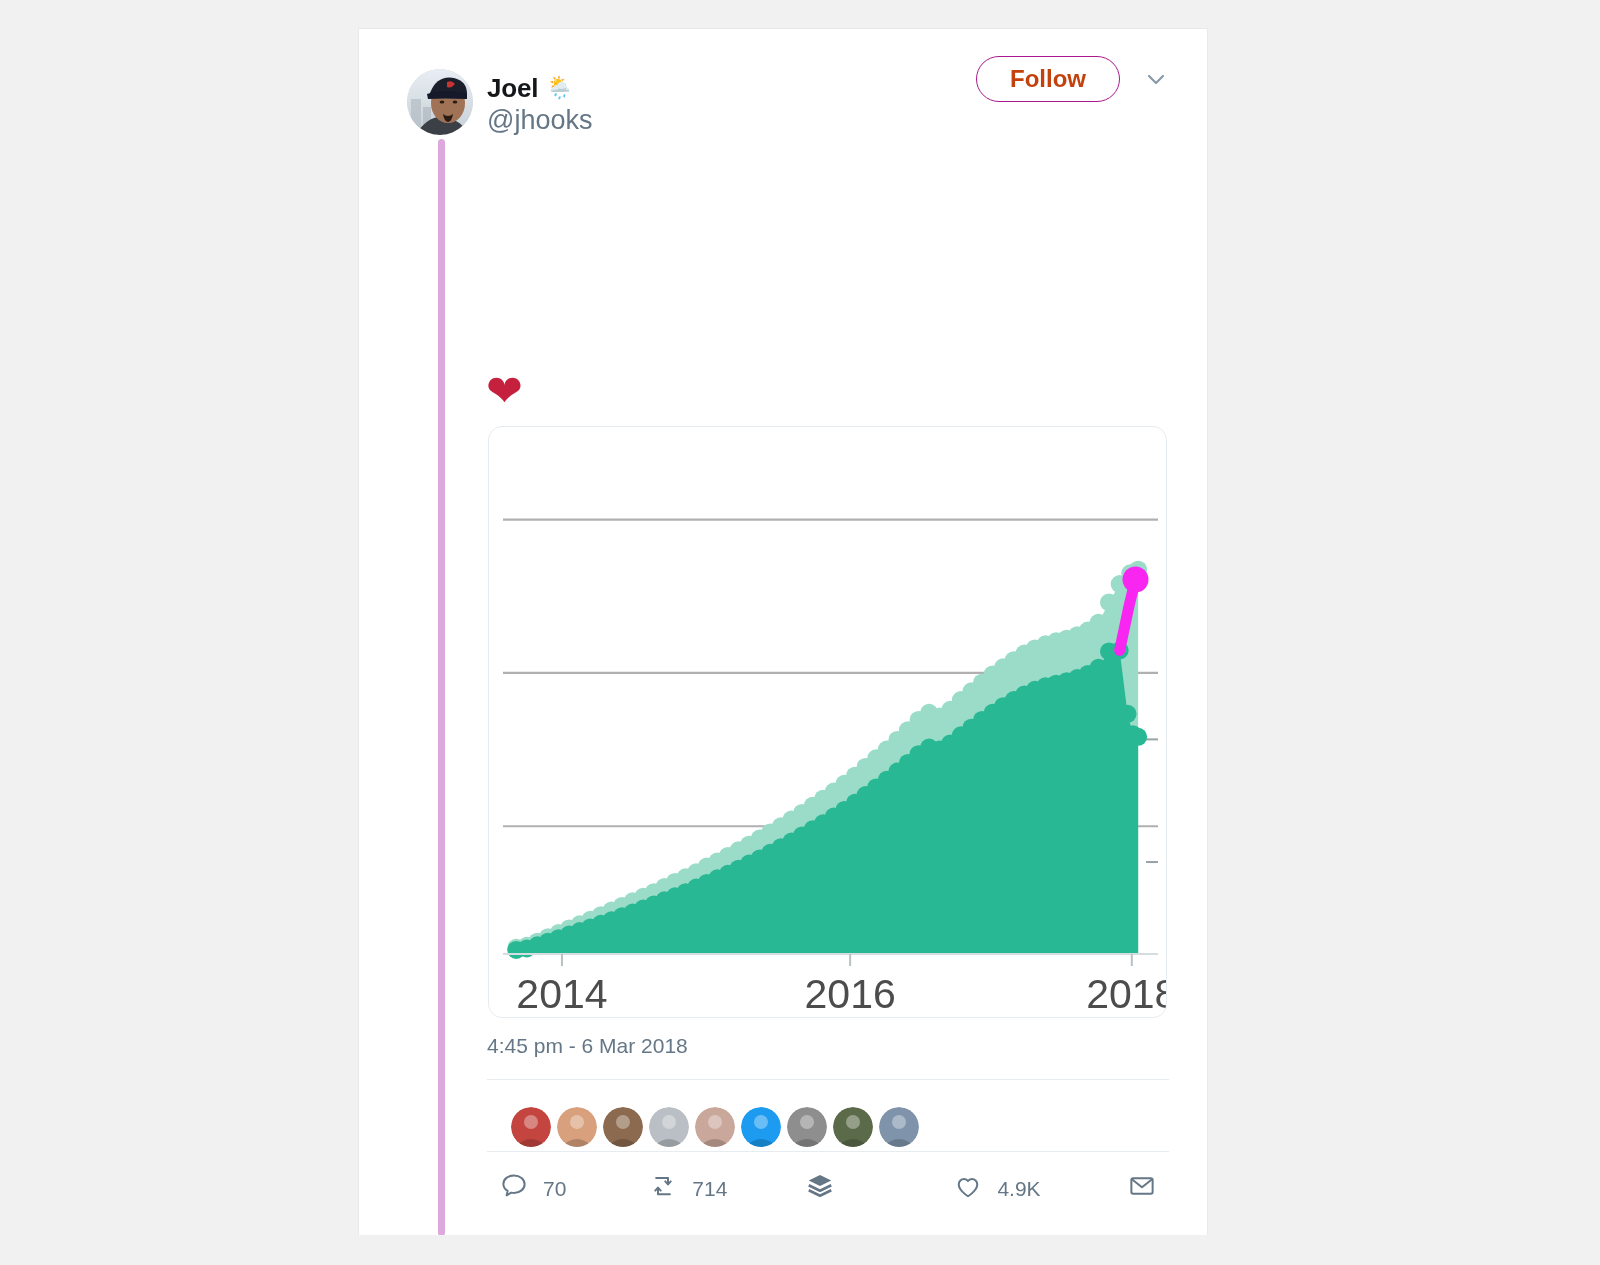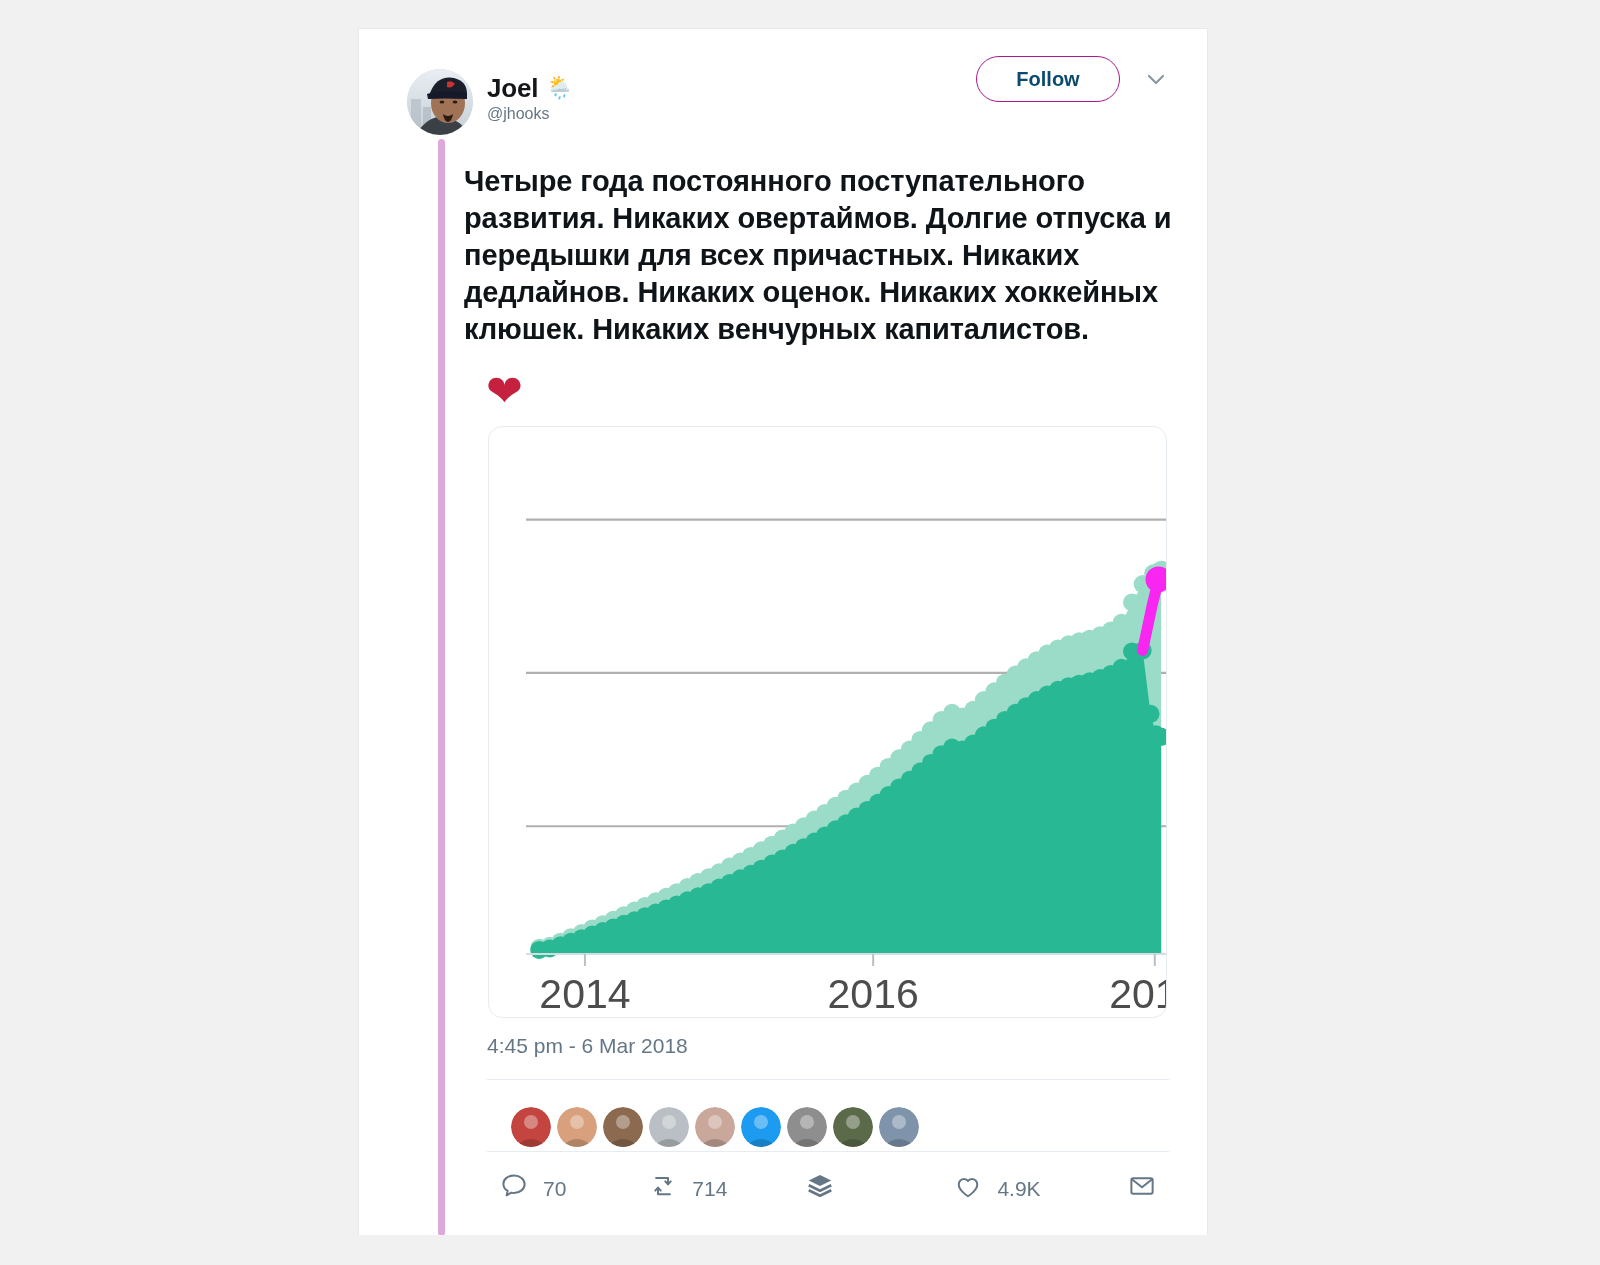--- a/index.html
+++ b/index.html
@@ -59,34 +59,34 @@
     height: 30px;
   }
   .display-name {
     font-size: 26px;
     font-weight: bold;
     color: #14171a;
     letter-spacing: -0.2px;
   }
   .name-emoji { font-size: 22px; line-height: 1; }
   .handle {
-    font-size: 16px;
+    font-size: 27px;
     color: #657786;
     margin-top: 2px;
   }
 
   .follow-btn {
     position: absolute;
     left: 617px; top: 27px;
     width: 144px; height: 46px;
     border-radius: 23px;
     border: 1.5px solid #a9188d;
     background: #ffffff;
-    color: #0c4a6e;
-    font-size: 20px;
+    color: #c2410c;
+    font-size: 24px;
     font-weight: bold;
     font-family: "Liberation Sans", sans-serif;
     cursor: pointer;
     display: flex;
     align-items: center;
     justify-content: center;
     padding: 0;
   }
 
   .caret-btn {
@@ -136,21 +136,20 @@
   .chart-card {
     position: absolute;
     left: 129px;
     top: 397px;
     width: 679px;
     height: 592px;
     border: 1px solid #e6ecf0;
     border-radius: 14px;
     background: #ffffff;
     overflow: hidden;
-    padding-left: 23px;
   }
   .chart-card svg { display: block; }
 
   
   .timestamp {
     position: absolute;
     left: 128px;
     top: 1005px;
     font-size: 21px;
     color: #657786;
@@ -282,21 +281,20 @@
 
       <div class="caret-btn">
         <svg width="26" height="26" viewBox="0 0 26 26">
           <path d="M6 10 L13 17 L20 10" fill="none" stroke="#8899a6" stroke-width="2.2" stroke-linecap="round" stroke-linejoin="round"></path>
         </svg>
       </div>
     </div>
 
     <div class="thread-line"></div>
 
-    <div class="tweet-text">Четыре года постоянного поступательного развития. Никаких овертаймов. Долгие отпуска и передышки для всех причастных. Никаких дедлайнов. Никаких оценок. Никаких хоккейных клюшек. Никаких венчурных капиталистов.</div>
 
     <div class="heart-emoji">❤</div>
 
     <div class="chart-card">
       <svg id="chart-svg" width="677" height="590" viewBox="0 0 677 590">
           <line x1="14" y1="399.25" x2="669" y2="399.25" stroke="#b0b0b0" stroke-width="2.2"></line>
           <line x1="14" y1="245.95" x2="669" y2="245.95" stroke="#b0b0b0" stroke-width="2.2"></line>
           <line x1="14" y1="92.65" x2="669" y2="92.65" stroke="#b0b0b0" stroke-width="2.2"></line>
           <line x1="657" y1="312.38000000000005" x2="669" y2="312.38000000000005" stroke="#9aa3a8" stroke-width="2"></line>
           <line x1="657" y1="435.02000000000004" x2="669" y2="435.02000000000004" stroke="#9aa3a8" stroke-width="2"></line>

